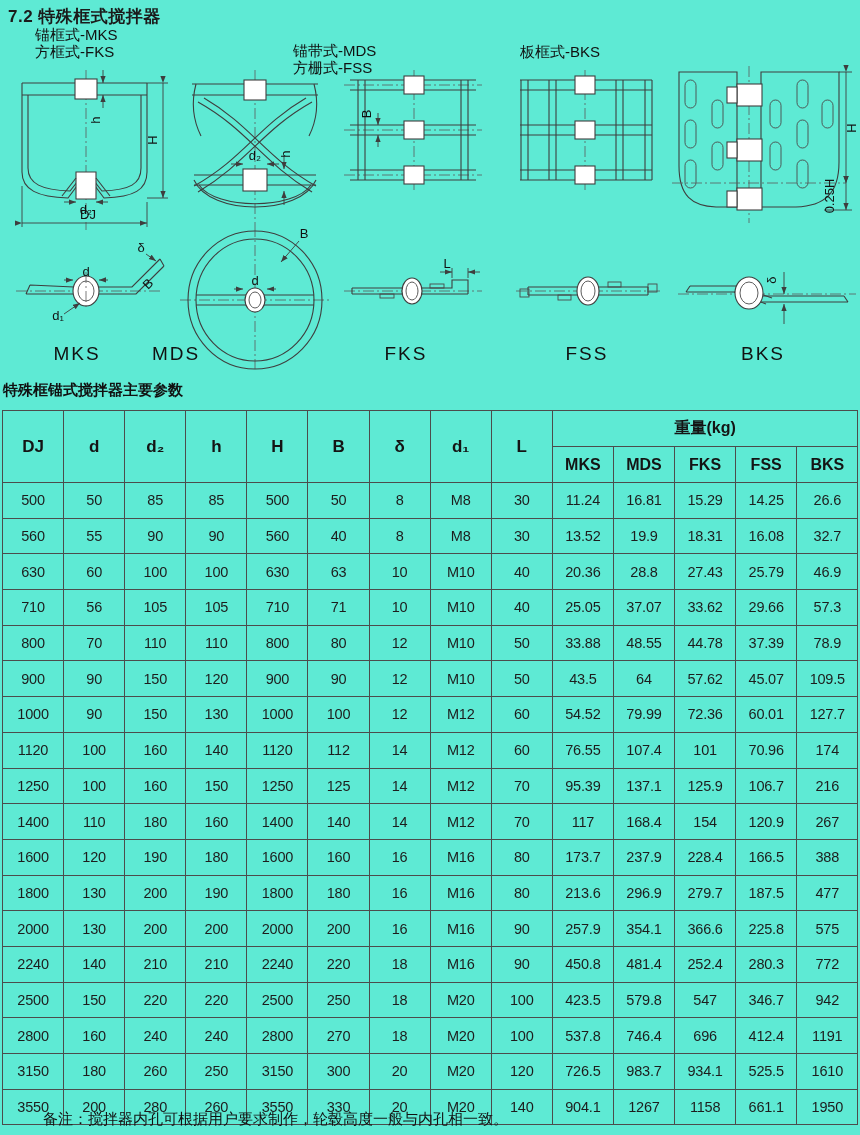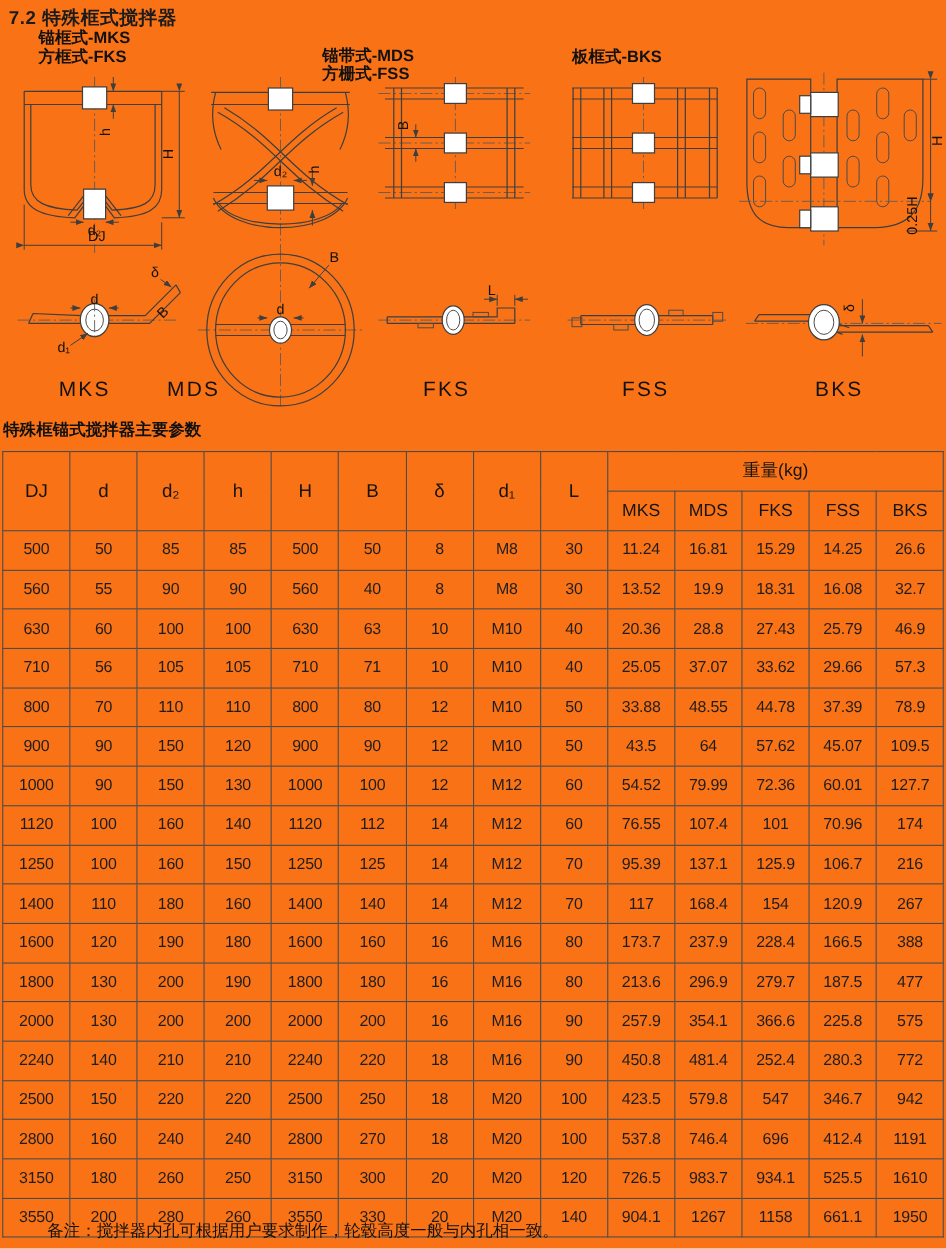--- a/index.html
+++ b/index.html
@@ -1,29 +1,29 @@
 <!DOCTYPE html>
 <html><head>
 <meta charset="utf-8">
 <style>
   html,body{margin:0;padding:0;background:#ffffff;}
   body{font-family:"Liberation Sans","DejaVu Sans",sans-serif;color:#1b1b1b;}
-  .page{position:relative;width:860px;height:1135px;background:#f97316;overflow:hidden;}
+  .page{position:relative;width:860px;height:1135px;background:#5eead4;overflow:hidden;}
   .doc-title{position:absolute;left:8px;top:5px;font-size:17px;font-weight:bold;letter-spacing:.5px;}
-  .grp-label{position:absolute;font-size:15px;line-height:17px;color:#111;white-space:nowrap;font-weight:bold;}
+  .grp-label{position:absolute;font-size:15px;line-height:17px;color:#111;white-space:nowrap;}
   .g1{left:35px;top:26px;}
   .g2{left:293px;top:26px;margin-top:16px;}
   .g3{left:520px;top:43px;}
   .diagram-svg{position:absolute;left:0;top:58px;}
   .tbl-title{position:absolute;left:3px;top:381px;font-size:15px;color:#111;font-weight:bold;}
   .note{position:absolute;left:3px;top:1110px;font-size:15px;color:#111;margin-left:40px;}
   table.params{position:absolute;left:2px;top:410px;width:856px;border-collapse:collapse;table-layout:fixed;}
   table.params th,table.params td{border:1px solid #4c4c4c;text-align:center;vertical-align:middle;padding:0;
     font-family:"Liberation Sans","DejaVu Sans",sans-serif;}
-  table.params th{font-size:16px;font-weight:normal;color:#141414;height:35px;}
+  table.params th{font-size:16px;font-weight:bold;color:#141414;height:35px;}
   table.params thead th.main{font-size:17px;}
   table.params td{font-size:14.5px;color:#1d1d1d;height:34.7px;letter-spacing:-0.2px;}
   
   .ln{stroke:#3e3e3e;stroke-width:1.1;fill:none;}
   .lnthin{stroke:#4a4a4a;stroke-width:0.9;fill:none;}
   .cl{stroke:#5a5a5a;stroke-width:0.8;fill:none;stroke-dasharray:11 3 2 3;}
   .dimln{stroke:#3e3e3e;stroke-width:0.9;fill:none;}
   .dimtx{font-size:13px;fill:#111;font-family:"Liberation Sans","DejaVu Sans",sans-serif;}
   .sectx{font-size:19px;fill:#111;letter-spacing:2px;font-family:"Liberation Sans","DejaVu Sans",sans-serif;}
   .whitefill{fill:#fff;}

